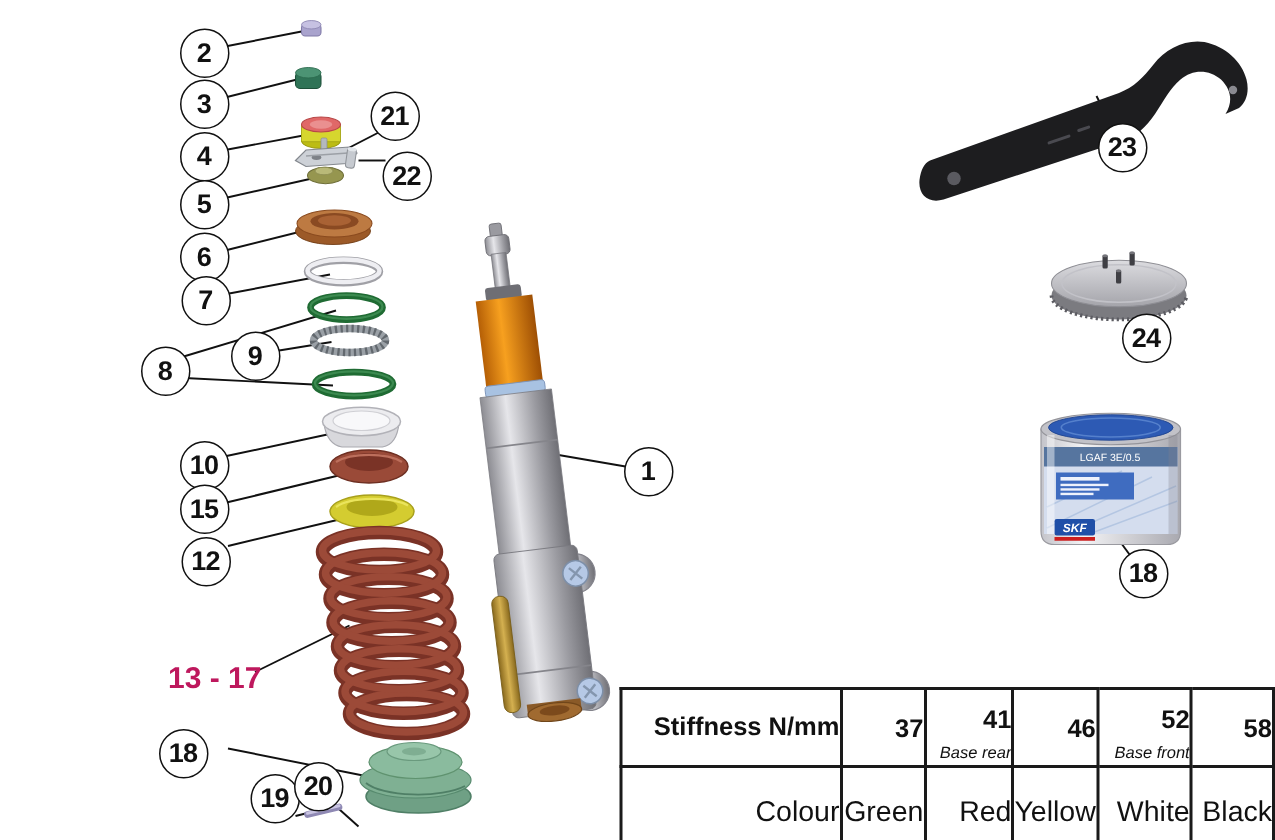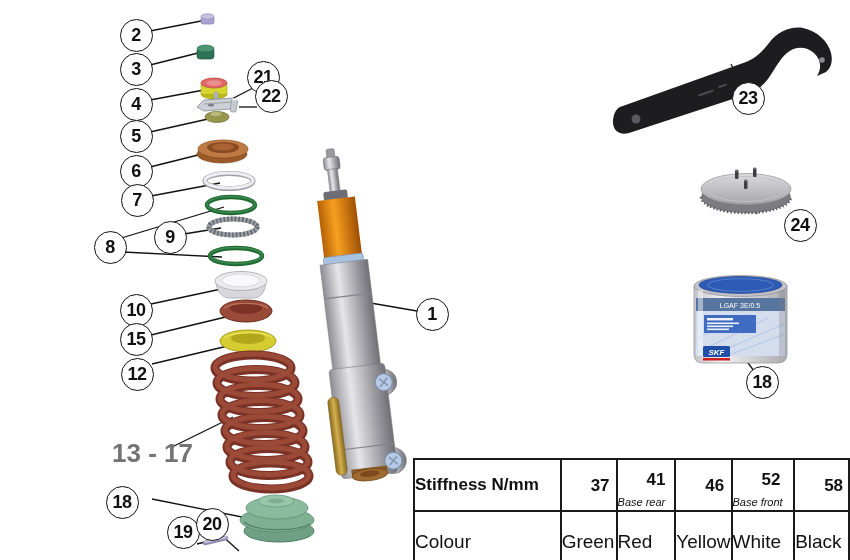--- a/index.html
+++ b/index.html
@@ -9,29 +9,29 @@
   }
   svg{display:block;}
   .balloon{
     position:absolute;width:31px;height:31px;margin:-16.5px 0 0 -16.5px;
     border:1.8px solid #111;border-radius:50%;background:#fff;
     display:flex;align-items:center;justify-content:center;
     font-weight:bold;font-size:18px;letter-spacing:-0.5px;color:#111;
     box-sizing:content-box;z-index:5;
   }
   .range-label{
-    position:absolute;font-weight:bold;font-size:26px;color:#737373;
+    position:absolute;font-weight:bold;font-size:20px;color:#be185d;
     transform:translate(0,-50%);z-index:5;white-space:nowrap;
   }
   .spec-table{
     position:absolute;left:413px;top:458px;z-index:6;
     border-collapse:collapse;background:#fff;table-layout:fixed;
   }
   .spec-table td{
-    border:2px solid #1a1a1a;text-align:left;vertical-align:middle;
+    border:2px solid #1a1a1a;text-align:right;vertical-align:middle;
     position:relative;padding:0;overflow:hidden;
   }
   .spec-table .row-stiffness td{height:50px;}
   .spec-table .row-colour td{height:60px;}
   .spec-table .th{font-weight:bold;font-size:17px;}
   .spec-table .num{font-weight:bold;font-size:17px;display:block;line-height:1;margin-left:29px;}
   .spec-table .row-stiffness td.has-note .num{margin-top:-12px;}
   .spec-table .note{
     position:absolute;left:0;right:0;bottom:2px;font-size:11px;
     font-weight:normal;color:#111;white-space:nowrap;font-style:italic;
@@ -299,23 +299,23 @@
   <div class="balloon" style="left:110px;top:247px">8</div>
   <div class="balloon" style="left:170px;top:237px">9</div>
   <div class="balloon" style="left:136px;top:310px">10</div>
   <div class="balloon" style="left:136px;top:339px">15</div>
   <div class="balloon" style="left:137px;top:374px">12</div>
   <div class="range-label" style="left:112px;top:453px">13 - 17</div>
   <div class="balloon" style="left:122px;top:502px">18</div>
   <div class="balloon" style="left:183px;top:532px">19</div>
   <div class="balloon" style="left:212px;top:524px">20</div>
   <div class="balloon" style="left:263px;top:77px">21</div>
-  <div class="balloon" style="left:271px;top:96px">22</div>
+  <div class="balloon" style="left:271px;top:117px">22</div>
   <div class="balloon" style="left:748px;top:98px">23</div>
-  <div class="balloon" style="left:800px;top:225px">24</div>
+  <div class="balloon" style="left:764px;top:225px">24</div>
   <div class="balloon" style="left:762px;top:382px">18</div>
 
   <table class="spec-table">
     <colgroup>
       <col style="width:149px">
         <col style="width:56px">
         <col style="width:59px">
       <col style="width:55px">
         <col style="width:63px">
         <col style="width:55px">

